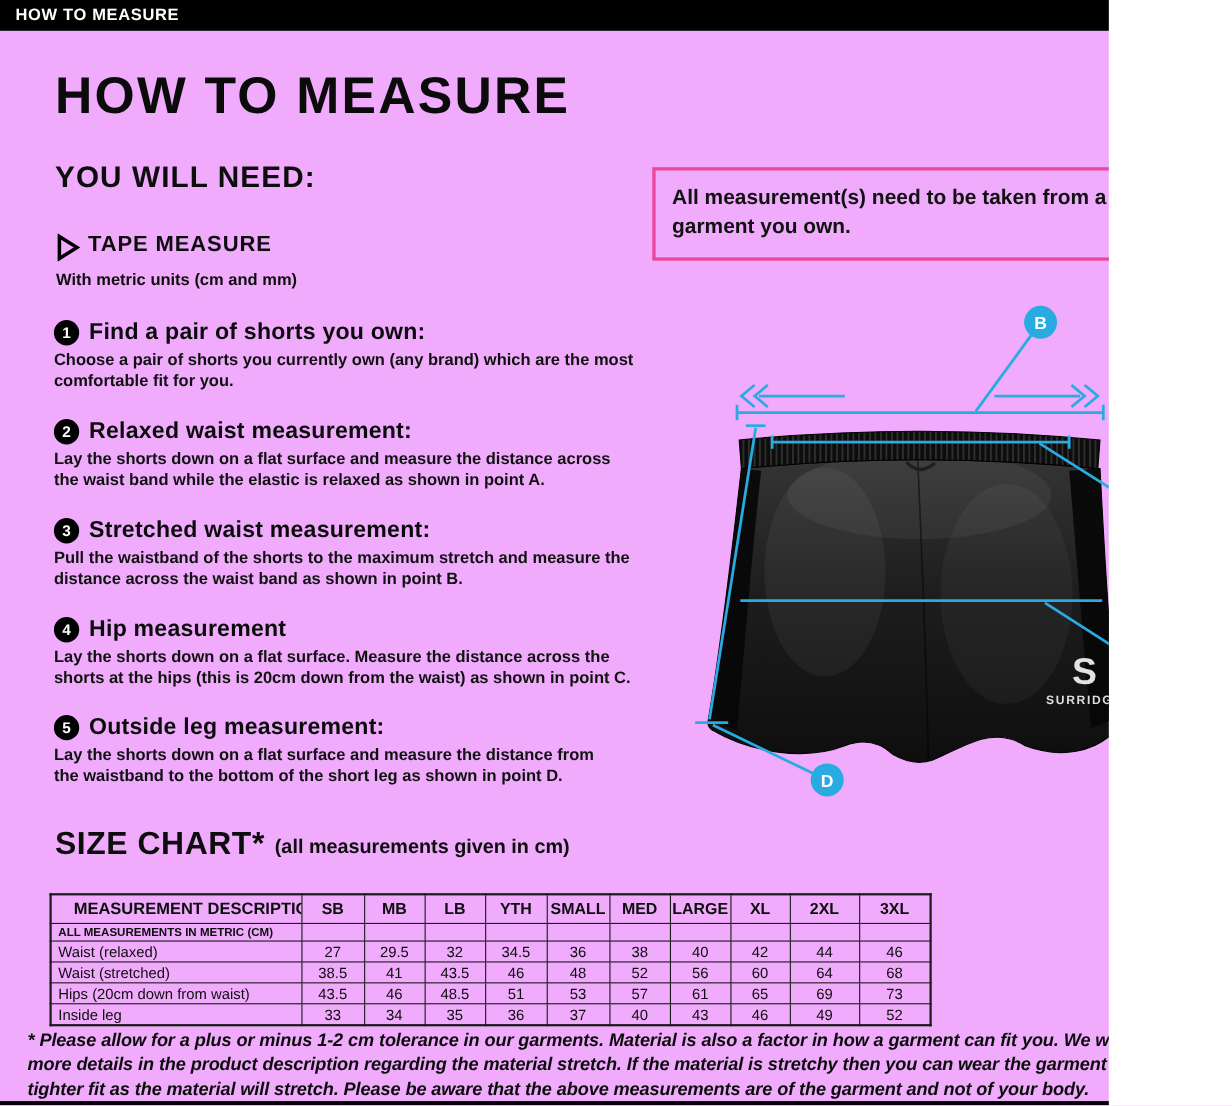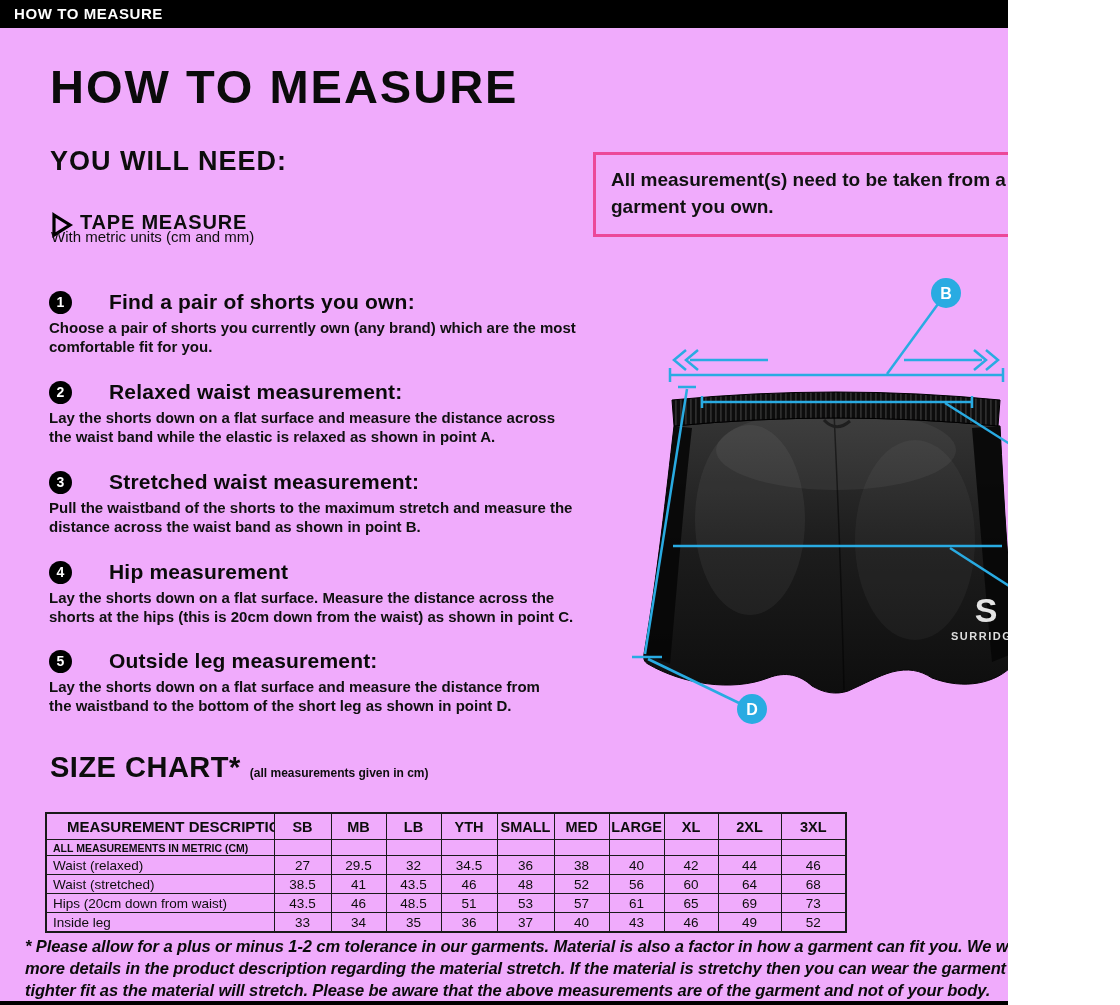--- a/index.html
+++ b/index.html
@@ -15,47 +15,47 @@
   .topbar-logo .brand{display:block;font-size:5.5px;font-weight:700;letter-spacing:1.1px;margin-top:1px;}
 
   
   .h1{position:absolute;left:50px;top:60px;font-size:47px;line-height:54px;font-weight:800;
       letter-spacing:2px;color:#0b0b0b;}
   .h2{position:absolute;left:50px;top:146px;font-size:27px;font-weight:800;letter-spacing:1px;}
 
   
   .tool-icon{position:absolute;left:50px;top:212px;}
   .tool-name{position:absolute;left:80px;top:211px;font-size:20px;font-weight:800;letter-spacing:.8px;}
-  .tool-note{position:absolute;left:51px;top:228px;font-size:15px;font-weight:400;}
+  .tool-note{position:absolute;left:51px;top:246px;font-size:15px;font-weight:700;}
 
   
   .notice-box{position:absolute;left:593px;top:152px;width:484px;height:85px;border:3px solid #ec4899;
       box-sizing:border-box;}
   .notice-box p{margin:0;padding:11px 15px;font-size:19px;font-weight:700;line-height:27px;color:#111;}
 
   
   .step{position:absolute;left:49px;width:600px;}
   .step-head{display:flex;align-items:center;gap:9px;}
   .step-num{width:23px;height:23px;border-radius:50%;background:#000;color:#fff;font-size:14px;
       font-weight:700;display:flex;align-items:center;justify-content:center;flex:0 0 auto;}
-  .step-title{font-size:21px;font-weight:800;color:#0b0b0b;letter-spacing:.2px;margin-left:28px;}
+  .step-title{font-size:21px;font-weight:800;color:#0b0b0b;letter-spacing:.2px;}
   .step-body{margin-top:5px;font-size:15px;font-weight:700;line-height:18.5px;white-space:pre-line;
       color:#101010;}
 
   
   .diagram{position:absolute;left:620px;top:250px;width:500px;height:520px;}
   .ann{stroke:#29abe2;stroke-width:2.5;fill:none;}
   .ann-circle{fill:#29abe2;stroke:none;}
   .ann-letter{fill:#fff;font-size:16px;font-weight:800;text-anchor:middle;
       font-family:"Liberation Sans",sans-serif;}
 
   
   .sizechart-head{position:absolute;left:50px;top:751px;display:flex;align-items:flex-end;}
   .sizechart-title{font-size:29px;font-weight:800;letter-spacing:.5px;}
-  .sizechart-sub{font-size:12px;font-weight:700;margin-left:9px;margin-bottom:4px;}
+  .sizechart-sub{font-size:18px;font-weight:700;margin-left:9px;margin-bottom:4px;}
 
   table.sizes{position:absolute;left:45px;top:812px;width:800px;border-collapse:collapse;
       table-layout:fixed;border:2px solid #1a1a1a;}
   table.sizes th,table.sizes td{border:1.5px solid #1a1a1a;padding:0;overflow:hidden;white-space:nowrap;}
   table.sizes th{height:25px;font-size:14.5px;font-weight:700;text-align:center;}
   table.sizes th.desc{text-align:left;padding-left:20px;font-size:15px;}
   table.sizes tr.metric td{height:15px;font-size:10.5px;font-weight:700;text-align:left;padding-left:6px;}
   table.sizes tr.datarow td{height:18px;font-size:13.5px;font-weight:400;text-align:center;}
   table.sizes tr.datarow td.label{text-align:left;padding-left:6px;}
 

